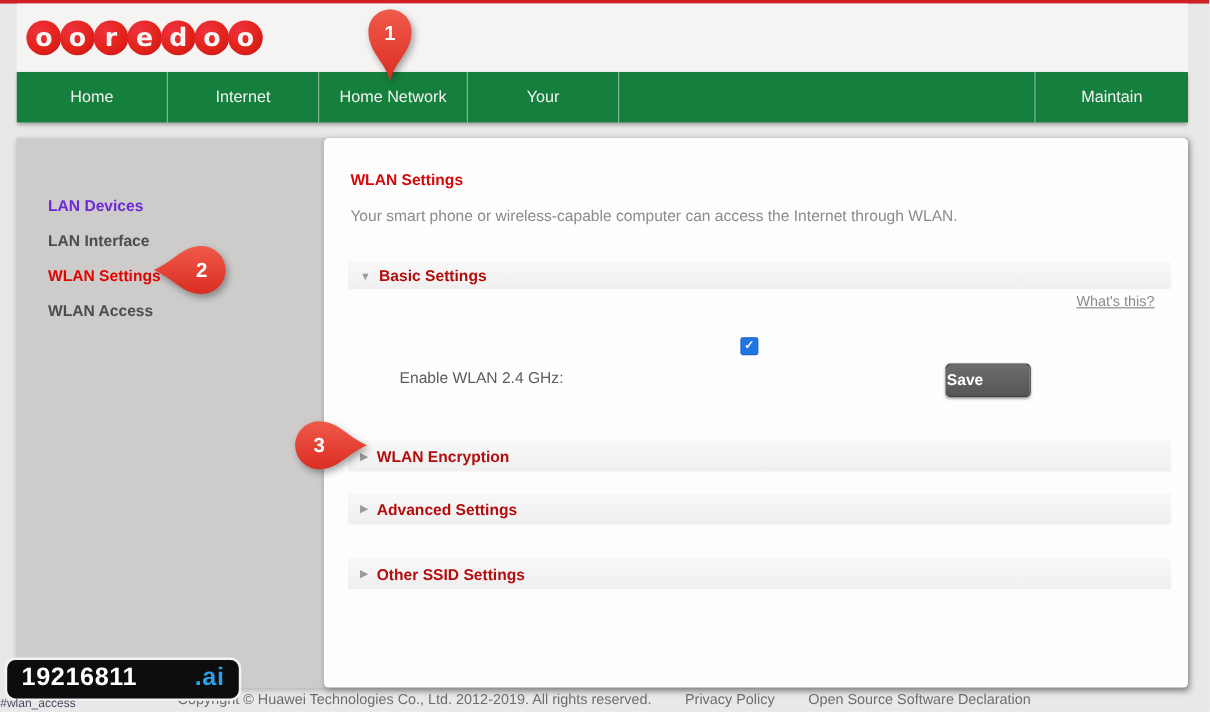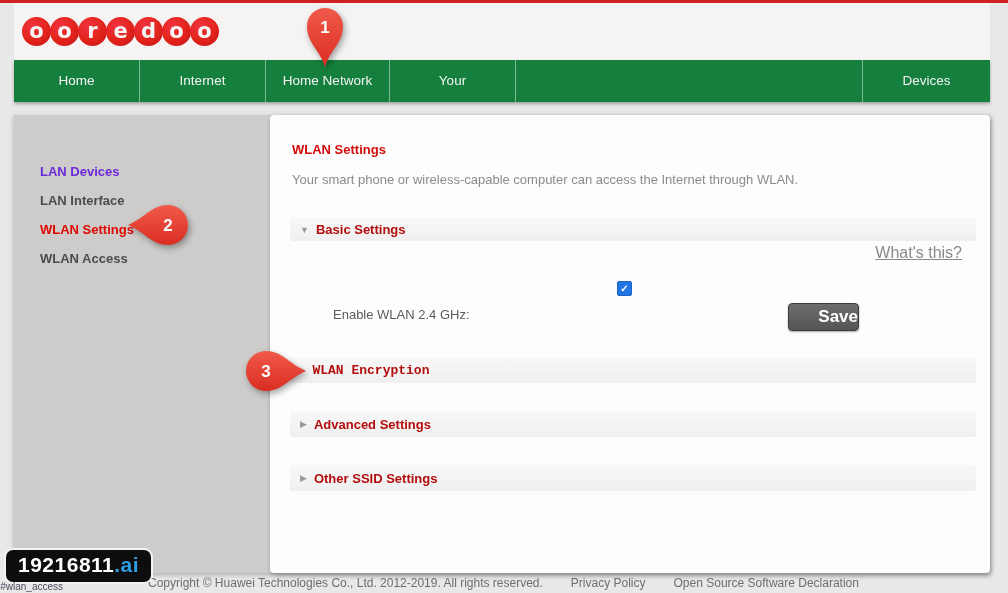--- a/index.html
+++ b/index.html
@@ -37,45 +37,45 @@
     border-radius:4px;box-shadow:1px 2px 5px rgba(0,0,0,.3);}
 
   .page-title{position:absolute;left:22px;top:27px;font-size:13px;font-weight:bold;color:#d40a0a;}
   .page-desc{position:absolute;left:22px;top:57px;font-size:13px;color:#8b8b8b;}
 
   .acc-bar{position:absolute;left:20px;width:686px;background:linear-gradient(#f8f8f8,#efefef);
     border-radius:2px;display:flex;align-items:center;cursor:pointer;}
   .acc-bar .tri{color:#9a9a9a;font-size:9px;margin:0 7px 0 10px;}
   .acc-bar .acc-label{font-size:13px;font-weight:bold;color:#b30d0d;}
   .bar-basic{top:103px;height:23px;}
-  .bar-enc{top:242px;height:26px;font-family:Liberation Mono, monospace;}
+  .bar-enc{top:252px;height:26px;}
   .bar-adv{top:296px;height:26px;}
   .bar-ssid{top:350px;height:26px;}
 
-  .whats-this{position:absolute;right:28px;top:129px;font-size:16px;color:#8a8a8a;text-decoration:underline;cursor:pointer;}
+  .whats-this{position:absolute;right:28px;top:129px;font-size:12px;color:#8a8a8a;text-decoration:underline;cursor:pointer;}
 
   .enable-label{position:absolute;left:63px;top:164px;font-size:13px;color:#5c5c5c;margin-top:28px;}
   .checkbox{position:absolute;left:347px;top:166px;width:13px;height:13px;border-radius:2px;
     background:#2176e4;border:1px solid #1c64c4;display:flex;align-items:center;justify-content:center;
     color:#fff;font-size:10px;font-weight:bold;cursor:pointer;line-height:1;}
 
   .save-btn{position:absolute;left:518px;top:188px;width:69px;height:26px;
     background:linear-gradient(#6e6c6c,#565454);border:1px solid #3e3c3c;border-radius:4px;
-    color:#fff;font-size:17px;font-weight:bold;text-align:right;line-height:25px;cursor:pointer;
+    color:#fff;font-size:13px;font-weight:bold;text-align:left;line-height:25px;cursor:pointer;
     box-shadow:0 1px 2px rgba(0,0,0,.35);}
 
   
   .footer{position:absolute;left:148px;top:576px;display:flex;gap:28px;font-size:12px;color:#6d6d6d;white-space:nowrap;}
   .footer .f-link{cursor:pointer;}
 
   
   .watermark{position:absolute;left:6px;top:550px;background:#0d0d0d;border-radius:7px;
     box-shadow:0 0 0 2px #f3f3f3;padding:3px 12px 5px 12px;font-size:21px;font-weight:bold;letter-spacing:.5px;}
   .watermark .num{color:#ffffff;margin-top:28px;}
-  .watermark .suffix{color:#2d9fe6;}
+  .watermark .suffix{color:#2d9fe6;margin-left:48px;}
   .status-text{position:absolute;left:-2px;top:581px;font-size:10px;color:#4a4a5e;}
 
   
   .badge{position:absolute;filter:drop-shadow(2px 3px 3px rgba(0,0,0,.35));z-index:50;}
   .badge text{fill:#ffffff;font-size:17px;font-weight:bold;font-family:"Liberation Sans",sans-serif;}
 </style>
 </head>
 <body>
 
 <div class="stage">
@@ -92,21 +92,21 @@
     <span class="disc">o</span>
     <span class="disc">o</span>
   </div>
 
   <div class="nav">
     <div class="nav-item w1">Home</div>
     <div class="nav-item w2">Internet</div>
     <div class="nav-item w3">Home Network</div>
     <div class="nav-item w4">Your</div>
     <div class="nav-item nav-fill"></div>
-    <div class="nav-item maintain">Devices</div>
+    <div class="nav-item maintain">Maintain</div>
   </div>
 
   <div class="content">
     <div class="sidebar">
       <div class="side-item visited">LAN Devices</div>
       <div class="side-item">LAN Interface</div>
       <div class="side-item active">WLAN Settings</div>
       <div class="side-item">WLAN Access</div>
     </div>
 

